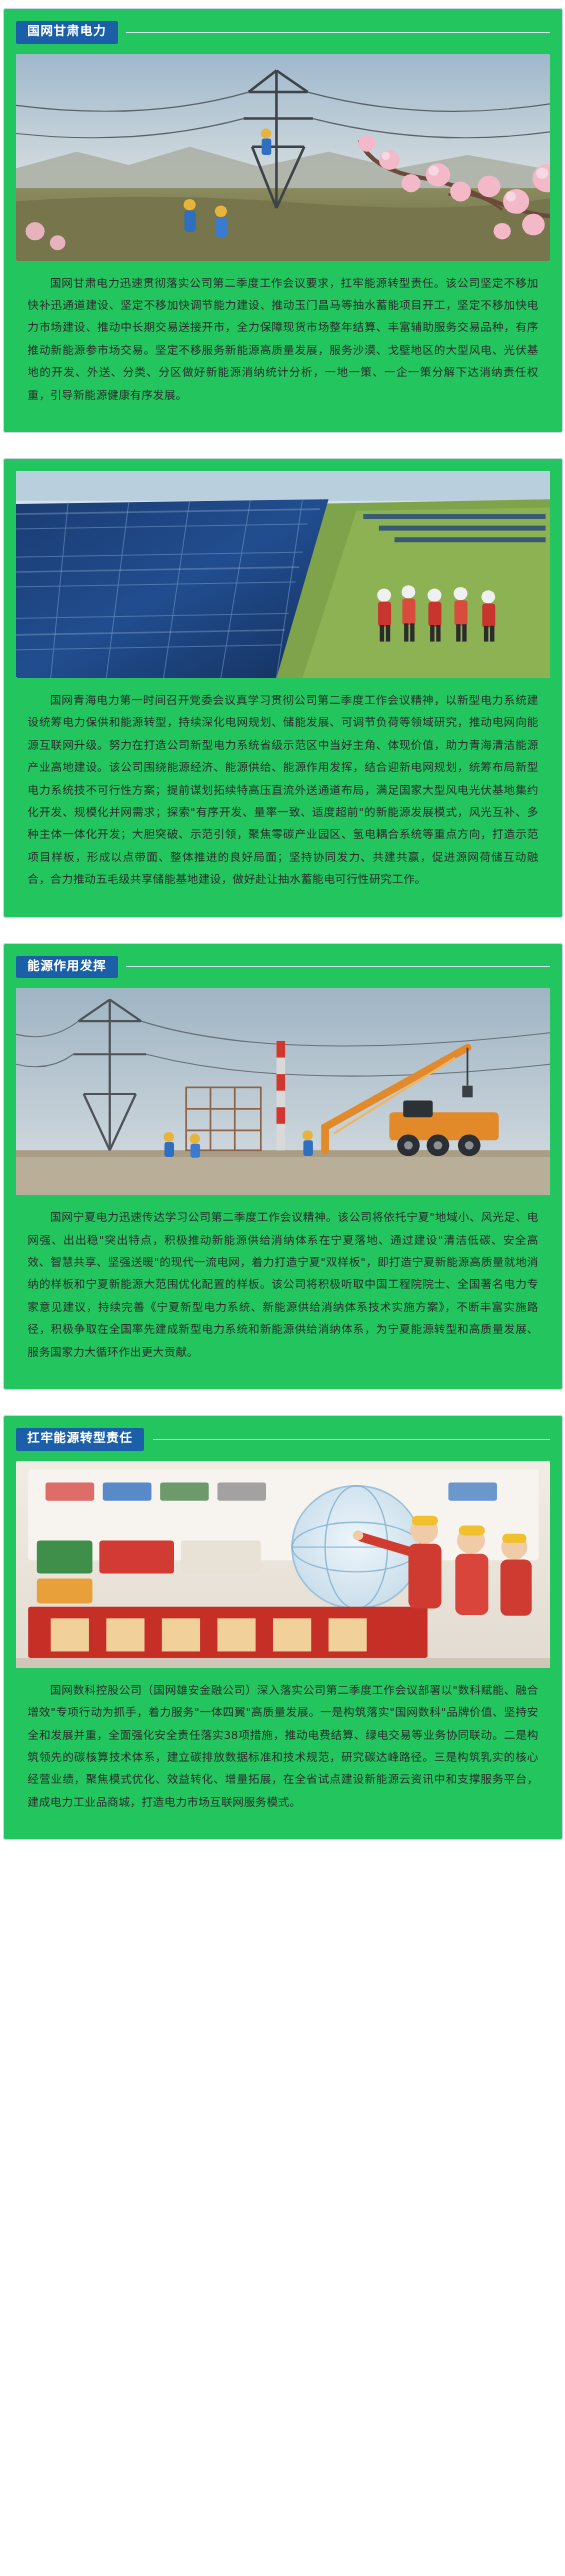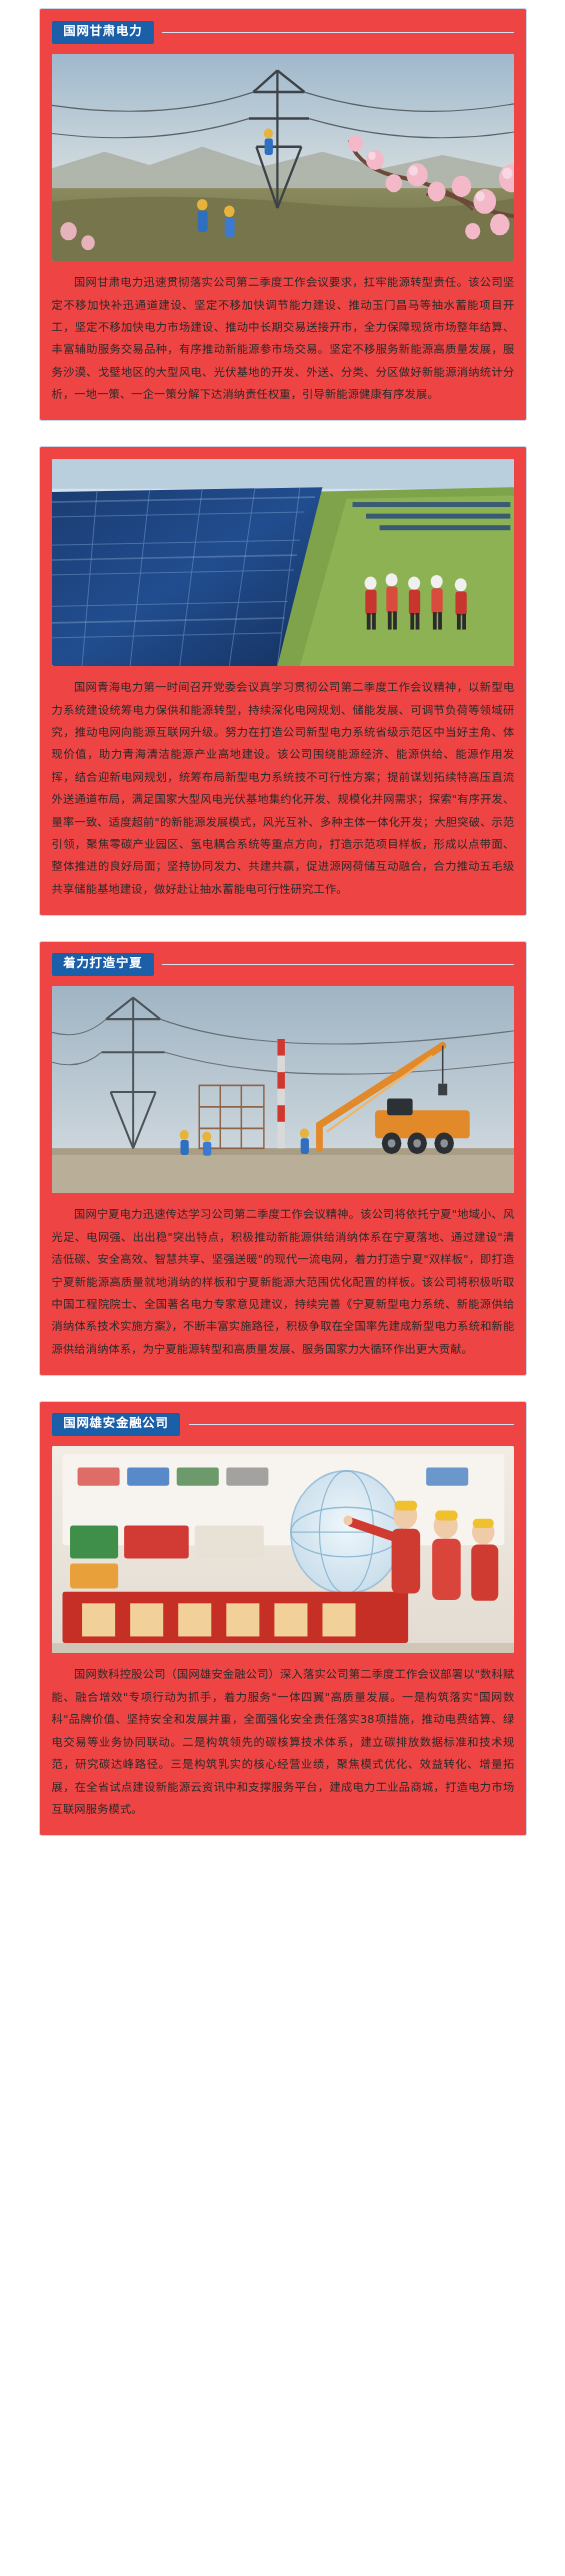--- a/index.html
+++ b/index.html
@@ -14,25 +14,25 @@
   }
   .page {
     width: 566px;
     min-height: 2576px;
     background: #ffffff;
     box-sizing: border-box;
     padding: 8.3px 0 8.3px 0;
   }
 
   .card {
-    width: 488px;
+    width: 560px;
     margin: 0 auto 25px auto;
     border: 0.8px solid #c8d6e8;
     border-radius: 2.5px;
-    background: #ef4444;
+    background: #22c55e;
     box-sizing: border-box;
     padding: 11.6px 11.6px 13.3px 11.6px;
     position: relative;
   }
 
   
   .card-header {
     display: flex;
     align-items: center;
     margin-bottom: 10px;
@@ -67,21 +67,21 @@
   }
   .photo svg { display: block; width: 100%; height: 100%; }
 
   .body-text {
     font-size: 11.2px;
     line-height: 2.0;
     color: #2b2b2b;
     text-align: justify;
     text-indent: 2em;
     letter-spacing: 0.2px;
-    margin: 0;
+    margin: 12px;
     font-family: "DejaVu Sans", "Liberation Sans", sans-serif;
   }
 </style>
 </head>
 <body>
 
 <div class="page">
 
   <div class="card">
     <div class="card-header">
@@ -247,21 +247,21 @@
           </g>
         </g>
       </svg>
     </div>
 
     <p class="body-text">国网青海电力第一时间召开党委会议真学习贯彻公司第二季度工作会议精神，以新型电力系统建设统筹电力保供和能源转型，持续深化电网规划、储能发展、可调节负荷等领域研究，推动电网向能源互联网升级。努力在打造公司新型电力系统省级示范区中当好主角、体现价值，助力青海清洁能源产业高地建设。该公司围绕能源经济、能源供给、能源作用发挥，结合迎新电网规划，统筹布局新型电力系统技不可行性方案；提前谋划拓续特高压直流外送通道布局，满足国家大型风电光伏基地集约化开发、规模化并网需求；探索"有序开发、量率一致、适度超前"的新能源发展模式，风光互补、多种主体一体化开发；大胆突破、示范引领，聚焦零碳产业园区、氢电耦合系统等重点方向，打造示范项目样板，形成以点带面、整体推进的良好局面；坚持协同发力、共建共赢，促进源网荷储互动融合，合力推动五毛级共享储能基地建设，做好赴让抽水蓄能电可行性研究工作。</p>
   </div>
 
   <div class="card">
     <div class="card-header">
-      <span class="title-chip">着力打造宁夏</span>
+      <span class="title-chip">能源作用发挥</span>
       <span class="title-rule"></span>
     </div>
 
     <div class="photo">
       <svg viewBox="0 0 616 250" preserveAspectRatio="none" role="img">
         <defs>
           <linearGradient id="sky3" x1="0" y1="0" x2="0" y2="1">
             <stop offset="0%" stop-color="#9fb4c4"></stop>
             <stop offset="100%" stop-color="#d8dfe2"></stop>
           </linearGradient>
@@ -323,21 +323,21 @@
             <rect x="331" y="184" width="11" height="19" rx="3" fill="#2f6fbf"></rect>
         </g>
       </svg>
     </div>
 
     <p class="body-text">国网宁夏电力迅速传达学习公司第二季度工作会议精神。该公司将依托宁夏"地域小、风光足、电网强、出出稳"突出特点，积极推动新能源供给消纳体系在宁夏落地、通过建设"清洁低碳、安全高效、智慧共享、坚强送暖"的现代一流电网，着力打造宁夏"双样板"，即打造宁夏新能源高质量就地消纳的样板和宁夏新能源大范围优化配置的样板。该公司将积极听取中国工程院院士、全国著名电力专家意见建议，持续完善《宁夏新型电力系统、新能源供给消纳体系技术实施方案》，不断丰富实施路径，积极争取在全国率先建成新型电力系统和新能源供给消纳体系，为宁夏能源转型和高质量发展、服务国家力大循环作出更大贡献。</p>
   </div>
 
   <div class="card">
     <div class="card-header">
-      <span class="title-chip">国网雄安金融公司</span>
+      <span class="title-chip">扛牢能源转型责任</span>
       <span class="title-rule"></span>
     </div>
 
     <div class="photo">
       <svg viewBox="0 0 616 250" preserveAspectRatio="none" role="img">
         <defs>
           <linearGradient id="wall4" x1="0" y1="0" x2="0" y2="1">
             <stop offset="0%" stop-color="#f1ece4"></stop>
             <stop offset="100%" stop-color="#e2dbd1"></stop>
           </linearGradient>

